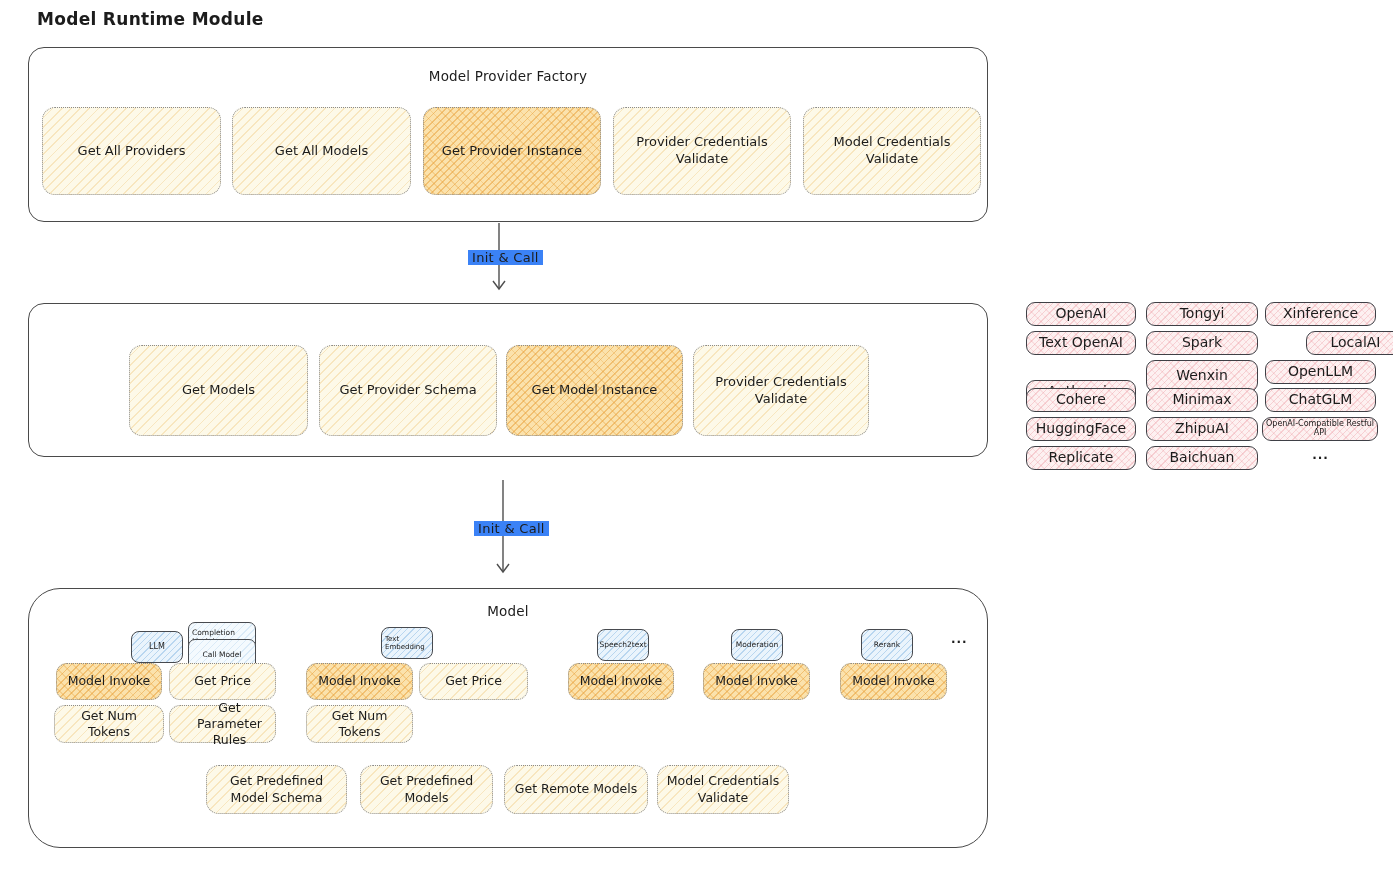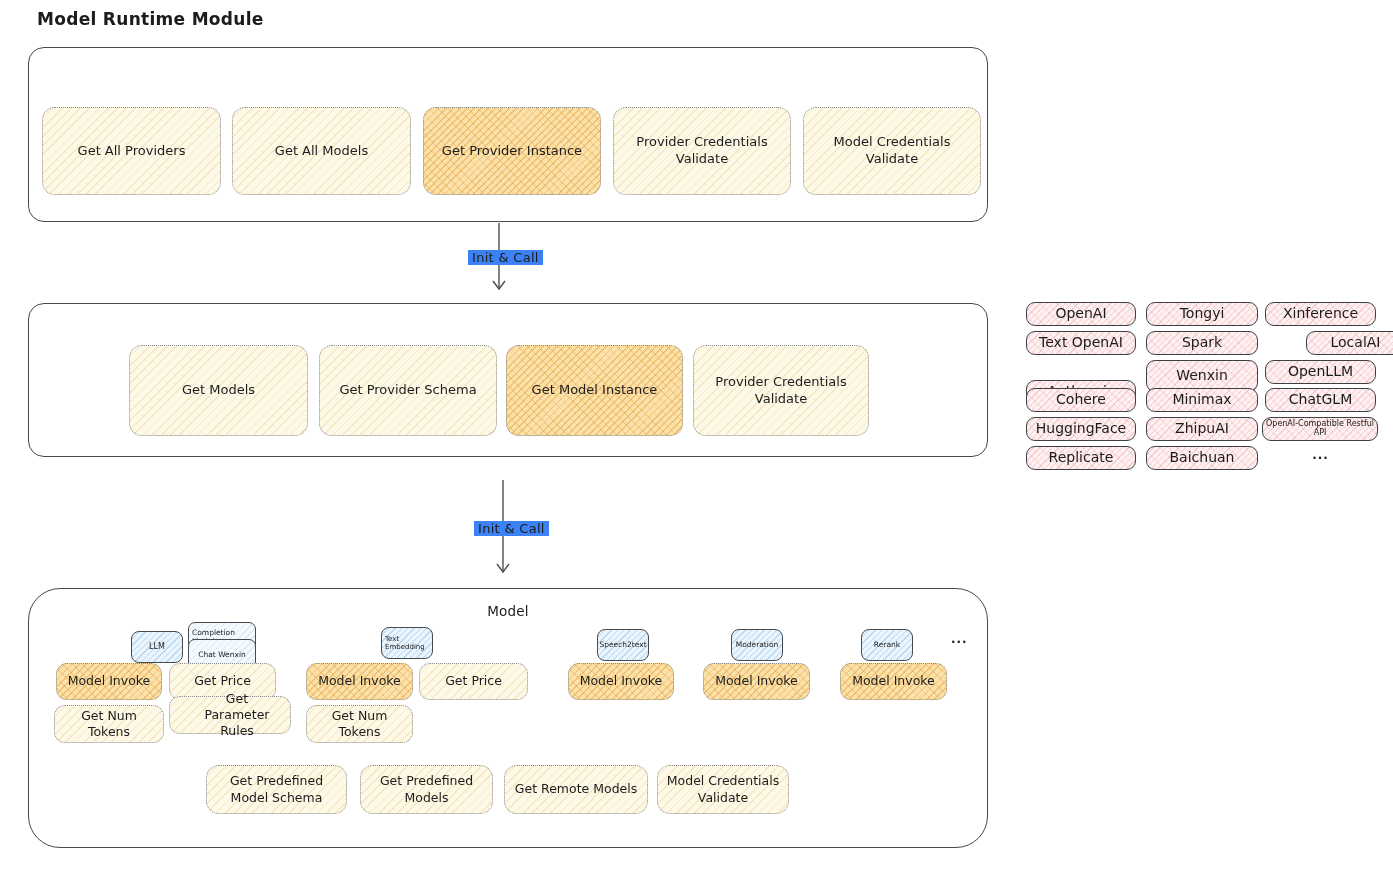--- a/index.html
+++ b/index.html
@@ -77,20 +77,21 @@
   }
 </style>
 </head>
 <body>
 
 <div class="canvas">
 
   <div class="page-title">Model Runtime Module</div>
 
   <div class="section" style="left:28px; top:47px; width:958px; height:173px;">
+    <div class="sec-title" style="top:20px;">Model Provider Factory</div>
     <div class="node light" style="left:13px;  top:59px; width:179px; height:88px;">Get All Providers</div>
     <div class="node light" style="left:203px; top:59px; width:179px; height:88px;">Get All Models</div>
     <div class="node hl" style="left:394px; top:59px; width:178px; height:88px;">Get Provider Instance</div>
     <div class="node light" style="left:584px; top:59px; width:178px; height:88px;">Provider Credentials Validate</div>
     <div class="node light" style="left:774px; top:59px; width:178px; height:88px;">Model Credentials Validate</div>
   </div>
 
   <svg class="arrow" style="left:487px; top:223px;" width="24" height="74">
     <line x1="12" y1="0" x2="12" y2="66" stroke="#4e4e4e" stroke-width="1.4"></line>
     <polyline points="6,58 12,66 18,58" fill="none" stroke="#4e4e4e" stroke-width="1.4"></polyline>
@@ -129,37 +130,37 @@
     <line x1="12" y1="0" x2="12" y2="92" stroke="#4e4e4e" stroke-width="1.4"></line>
     <polyline points="6,84 12,92 18,84" fill="none" stroke="#4e4e4e" stroke-width="1.4"></polyline>
   </svg>
   <div class="arrow-label" style="left:474px; top:521px;">Init &amp; Call</div>
 
   <div class="section stacked" style="left:28px; top:588px; width:958px; height:258px;border-radius:32px;">
     <div class="sec-title" style="top:14px;">Model</div>
 
     <div class="badge" style="left:102px; top:42px; width:52px; height:22px;">LLM</div>
     <div class="badge small" style="left:159px; top:33px; width:68px; height:15px;">Completion Model</div>
-    <div class="badge small" style="left:159px; top:50px; width:68px; height:15px;">Chat Wenxin</div>
+    <div class="badge small" style="left:159px; top:50px; width:68px; height:15px;">Call Model</div>
     <div class="badge" style="left:352px; top:38px; width:52px; height:27px; font-size:7px;">Text Embedding</div>
     <div class="badge" style="left:568px; top:40px; width:52px; height:22px; font-size:7.5px;">Speech2text</div>
     <div class="badge" style="left:702px; top:40px; width:52px; height:22px; font-size:7.5px;">Moderation</div>
     <div class="badge" style="left:832px; top:40px; width:52px; height:22px; font-size:7.5px;">Rerank</div>
     <div class="dots" style="left:922px; top:43px;">...</div>
 
     <div class="node hl" style="left:27px;  top:74px; width:106px; height:37px; border-radius:11px; font-size:12.5px;">Model Invoke</div>
     <div class="node light" style="left:140px; top:74px; width:107px; height:37px; border-radius:11px; font-size:12.5px;">Get Price</div>
     <div class="node hl" style="left:277px; top:74px; width:107px; height:37px; border-radius:11px; font-size:12.5px;">Model Invoke</div>
     <div class="node light" style="left:390px; top:74px; width:109px; height:37px; border-radius:11px; font-size:12.5px;">Get Price</div>
     <div class="node hl" style="left:539px; top:74px; width:106px; height:37px; border-radius:11px; font-size:12.5px;">Model Invoke</div>
     <div class="node hl" style="left:674px; top:74px; width:107px; height:37px; border-radius:11px; font-size:12.5px;">Model Invoke</div>
     <div class="node hl" style="left:811px; top:74px; width:107px; height:37px; border-radius:11px; font-size:12.5px;">Model Invoke</div>
 
     <div class="node light" style="left:25px;  top:116px; width:110px; height:38px; border-radius:11px; font-size:12.5px;">Get Num Tokens</div>
-    <div class="node light" style="left:140px; top:107px; width:122px; height:38px; border-radius:11px; font-size:12.5px;padding-left:22px;">Get Parameter Rules</div>
+    <div class="node light" style="left:140px; top:116px; width:107px; height:38px; border-radius:11px; font-size:12.5px;padding-left:22px;">Get Parameter Rules</div>
     <div class="node light" style="left:277px; top:116px; width:107px; height:38px; border-radius:11px; font-size:12.5px;">Get Num Tokens</div>
 
     <div class="node light" style="left:177px; top:176px; width:141px; height:49px; font-size:12.5px;">Get Predefined Model Schema</div>
     <div class="node light" style="left:331px; top:176px; width:133px; height:49px; font-size:12.5px;">Get Predefined Models</div>
     <div class="node light" style="left:475px; top:176px; width:144px; height:49px; font-size:12.5px;">Get Remote Models</div>
     <div class="node light" style="left:628px; top:176px; width:132px; height:49px; font-size:12.5px;">Model Credentials Validate</div>
   </div>
 
 </div>
 

